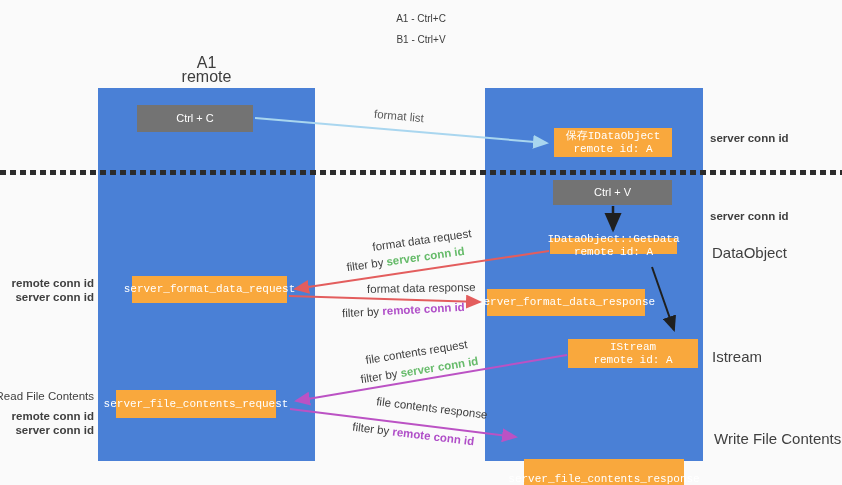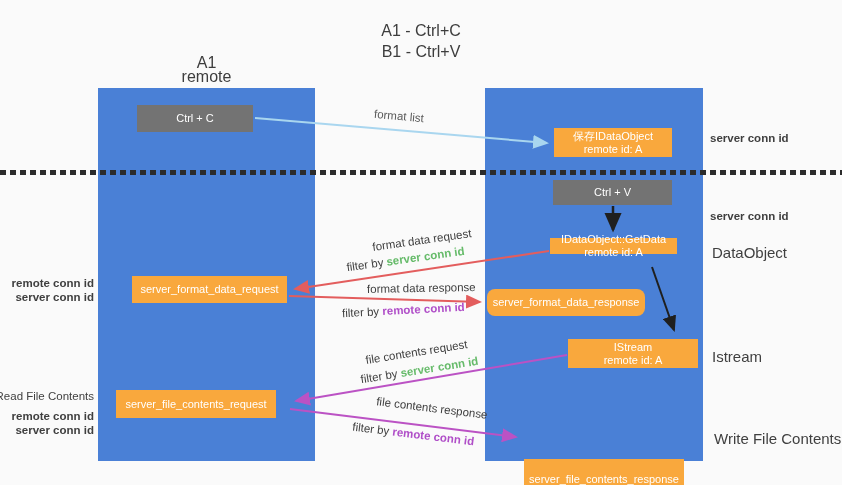--- a/index.html
+++ b/index.html
@@ -5,22 +5,22 @@
   html,body{margin:0;padding:0;}
   body{
     width:842px;height:485px;
     background:#fafafa;
     font-family:"Liberation Sans",sans-serif;
     overflow:hidden;
   }
   .stage{position:relative;width:842px;height:485px;}
 
   .title{
-    position:absolute;left:0;top:20px;width:842px;
-    text-align:center;color:#3d3d3d;font-size:16px;line-height:21px;
+    position:absolute;left:0;top:8px;width:842px;
+    text-align:center;color:#3d3d3d;font-size:10px;line-height:21px;
   }
 
   .lane{
     position:absolute;top:88px;height:373px;
     background:#4a80d6;z-index:1;
   }
   .lane-header{
     position:absolute;top:56px;height:30px;
     text-align:center;color:#3d3d3d;font-size:16px;line-height:14px;z-index:2;
   }
@@ -31,21 +31,21 @@
     z-index:3;
   }
 
   .box{
     position:absolute;z-index:4;
     color:#fff;font-size:11px;line-height:13px;
     display:flex;flex-direction:column;align-items:center;justify-content:center;
     text-align:center;white-space:nowrap;
   }
   .box-green{background:#737373;}
-  .box-orange{background:#f9a83d;}
+  .box-orange{background:#f9a83d;font-family:Liberation Mono, monospace;}
 
   svg.arrows{position:absolute;left:0;top:0;z-index:5;pointer-events:none;}
 
   .lbl{
     position:absolute;z-index:6;white-space:nowrap;
     font-size:11.5px;color:#3f3f3f;
   }
   .lbl-muted{color:#5a5a5a;}
   .g{color:#66bb6a;font-weight:bold;}
   .p{color:#b04fc8;font-weight:bold;}
@@ -87,21 +87,21 @@
 
   <div class="box box-orange" style="left:550px;top:238px;width:127px;height:16px;">
     <span>IDataObject::GetData</span>
     <span>remote id: A</span>
   </div>
 
   <div class="box box-orange" style="left:132px;top:276px;width:155px;height:27px;">
     <span>server_format_data_request</span>
   </div>
 
-  <div class="box box-orange" style="left:487px;top:289px;width:158px;height:27px;border-radius:8px;">
+  <div class="box box-orange" style="left:487px;top:289px;width:158px;height:27px;">
     <span>server_format_data_response</span>
   </div>
 
   <div class="box box-orange" style="left:568px;top:339px;width:130px;height:29px;">
     <span>IStream</span>
     <span>remote id: A</span>
   </div>
 
   <div class="box box-orange" style="left:116px;top:390px;width:160px;height:28px;">
     <span>server_file_contents_request</span>

